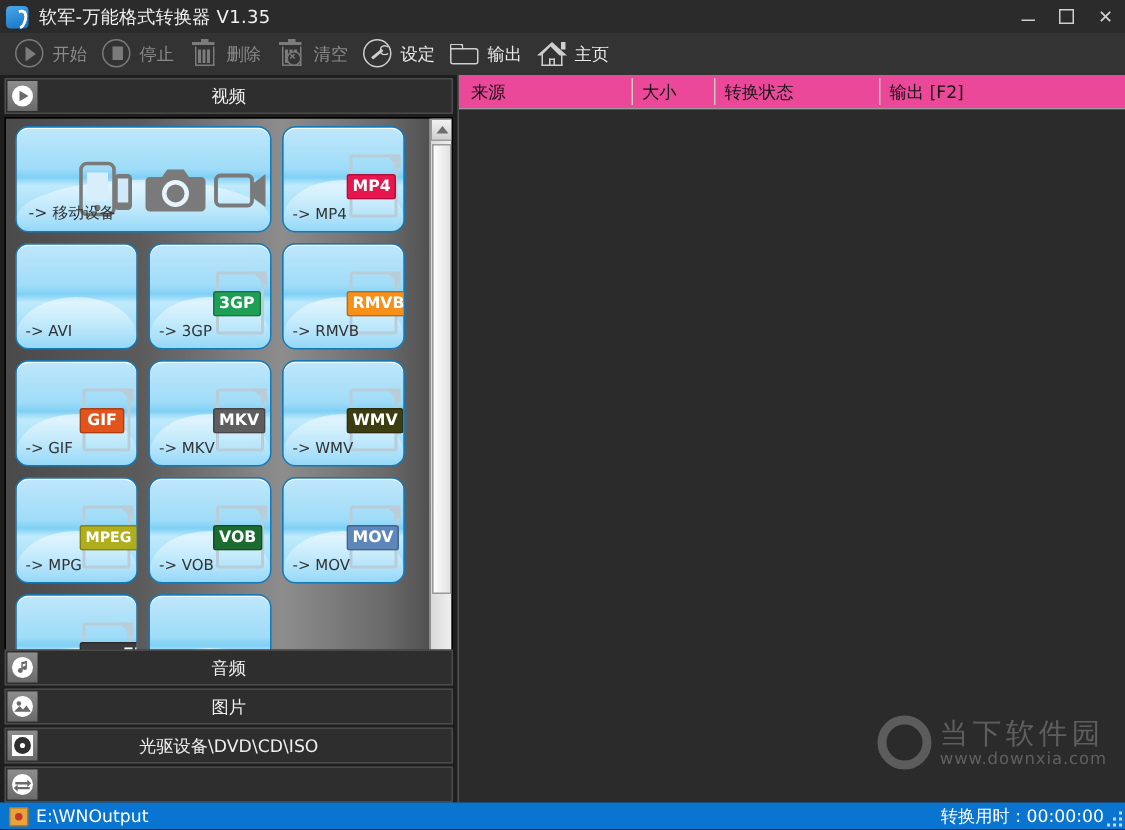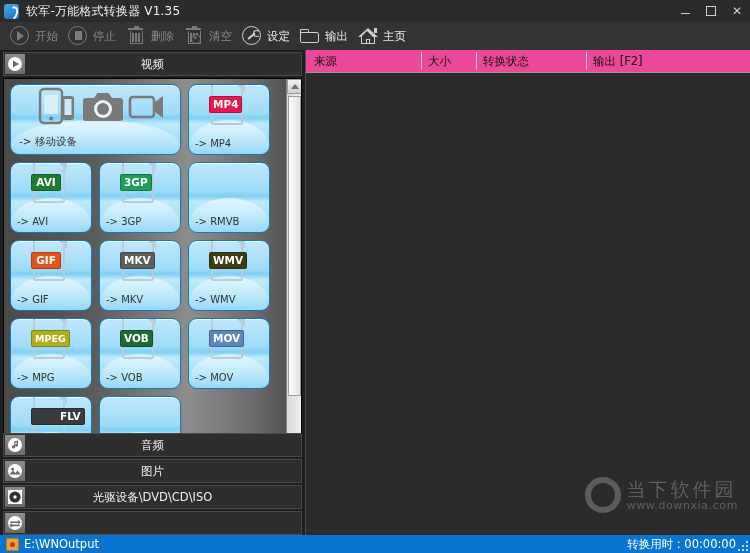--- a/index.html
+++ b/index.html
@@ -83,21 +83,21 @@
   .grid{position:relative;padding:5px 0 0 6px;display:flex;flex-wrap:wrap;gap:7px 7px;width:282px;}
   .tile{position:relative;box-sizing:border-box;height:71px;border-radius:9px;
      border:1px solid #1479b8;
      background:linear-gradient(180deg,#bfe7fb 0%,#9fdcf8 40%,#7fd0f5 48%,#bfeafc 56%,#8fd6f7 100%);
      box-shadow:inset 0 1px 0 rgba(255,255,255,.85);overflow:hidden;}
   .tile.w2{width:171px;}
   .tile.w1{width:82px;}
   .tile .wave{position:absolute;left:0;right:0;bottom:0;height:34px;
      background:linear-gradient(180deg,rgba(255,255,255,.55),rgba(255,255,255,.05));
      border-radius:50% 50% 0 0 / 26px 26px 0 0;}
-  .tile .art{position:absolute;left:0;right:0;top:0;height:40px;display:flex;align-items:center;justify-content:center;gap:5px;}
+  .tile .art{position:absolute;left:0;right:0;top:20px;height:40px;display:flex;align-items:center;justify-content:flex-end;gap:5px;}
   .tile .cap{position:absolute;left:8px;bottom:5px;font-size:10.5px;color:#333;white-space:nowrap;}
   .tile.w1 .cap{left:6px;font-size:10px;}
 
   
   .fileic{position:relative;width:36px;height:44px;}
   .fileic .pg{position:absolute;left:0;top:0;width:32px;height:42px;box-sizing:border-box;
      border:2px solid #b9cdd8;border-radius:2px;background:transparent;}
   .fileic .fold{position:absolute;right:2px;top:0;width:0;height:0;
      border-left:10px solid transparent;border-top:10px solid #b9cdd8;}
   .badge{position:absolute;left:-2px;top:13px;min-width:30px;padding:2px 3px;border-radius:2px;
@@ -285,44 +285,44 @@
                 <i class="pg"></i>
                 <i class="fold"></i>
               <span class="badge" style="background:#e8164f;">MP4</span>
             </span>
           </div>
           <div class="cap">-&gt; MP4</div>
         </div>
 
         <div class="tile w1">
           <div class="wave"></div>
-          <div class="art">
-            <span class="fileic">
-                <i class="pg"></i>
-                <i class="fold"></i>
-              <span class="badge" style="background:#1f7a33;">AVI</span>
-            </span>
-          </div>
           <div class="cap">-&gt; AVI</div>
         </div>
 
         <div class="tile w1">
           <div class="wave"></div>
           <div class="art">
             <span class="fileic">
                 <i class="pg"></i>
                 <i class="fold"></i>
               <span class="badge" style="background:#1f9e55;">3GP</span>
             </span>
           </div>
           <div class="cap">-&gt; 3GP</div>
         </div>
 
         <div class="tile w1">
           <div class="wave"></div>
+          <div class="art">
+            <span class="fileic">
+                <i class="pg"></i>
+                <i class="fold"></i>
+              <span class="badge" style="background:#f79018;">RMVB</span>
+            </span>
+          </div>
           <div class="cap">-&gt; RMVB</div>
         </div>
 
         <div class="tile w1">
           <div class="wave"></div>
           <div class="art">
             <span class="fileic">
                 <i class="pg"></i>
                 <i class="fold"></i>
               <span class="badge" style="background:#e2541b;">GIF</span>

